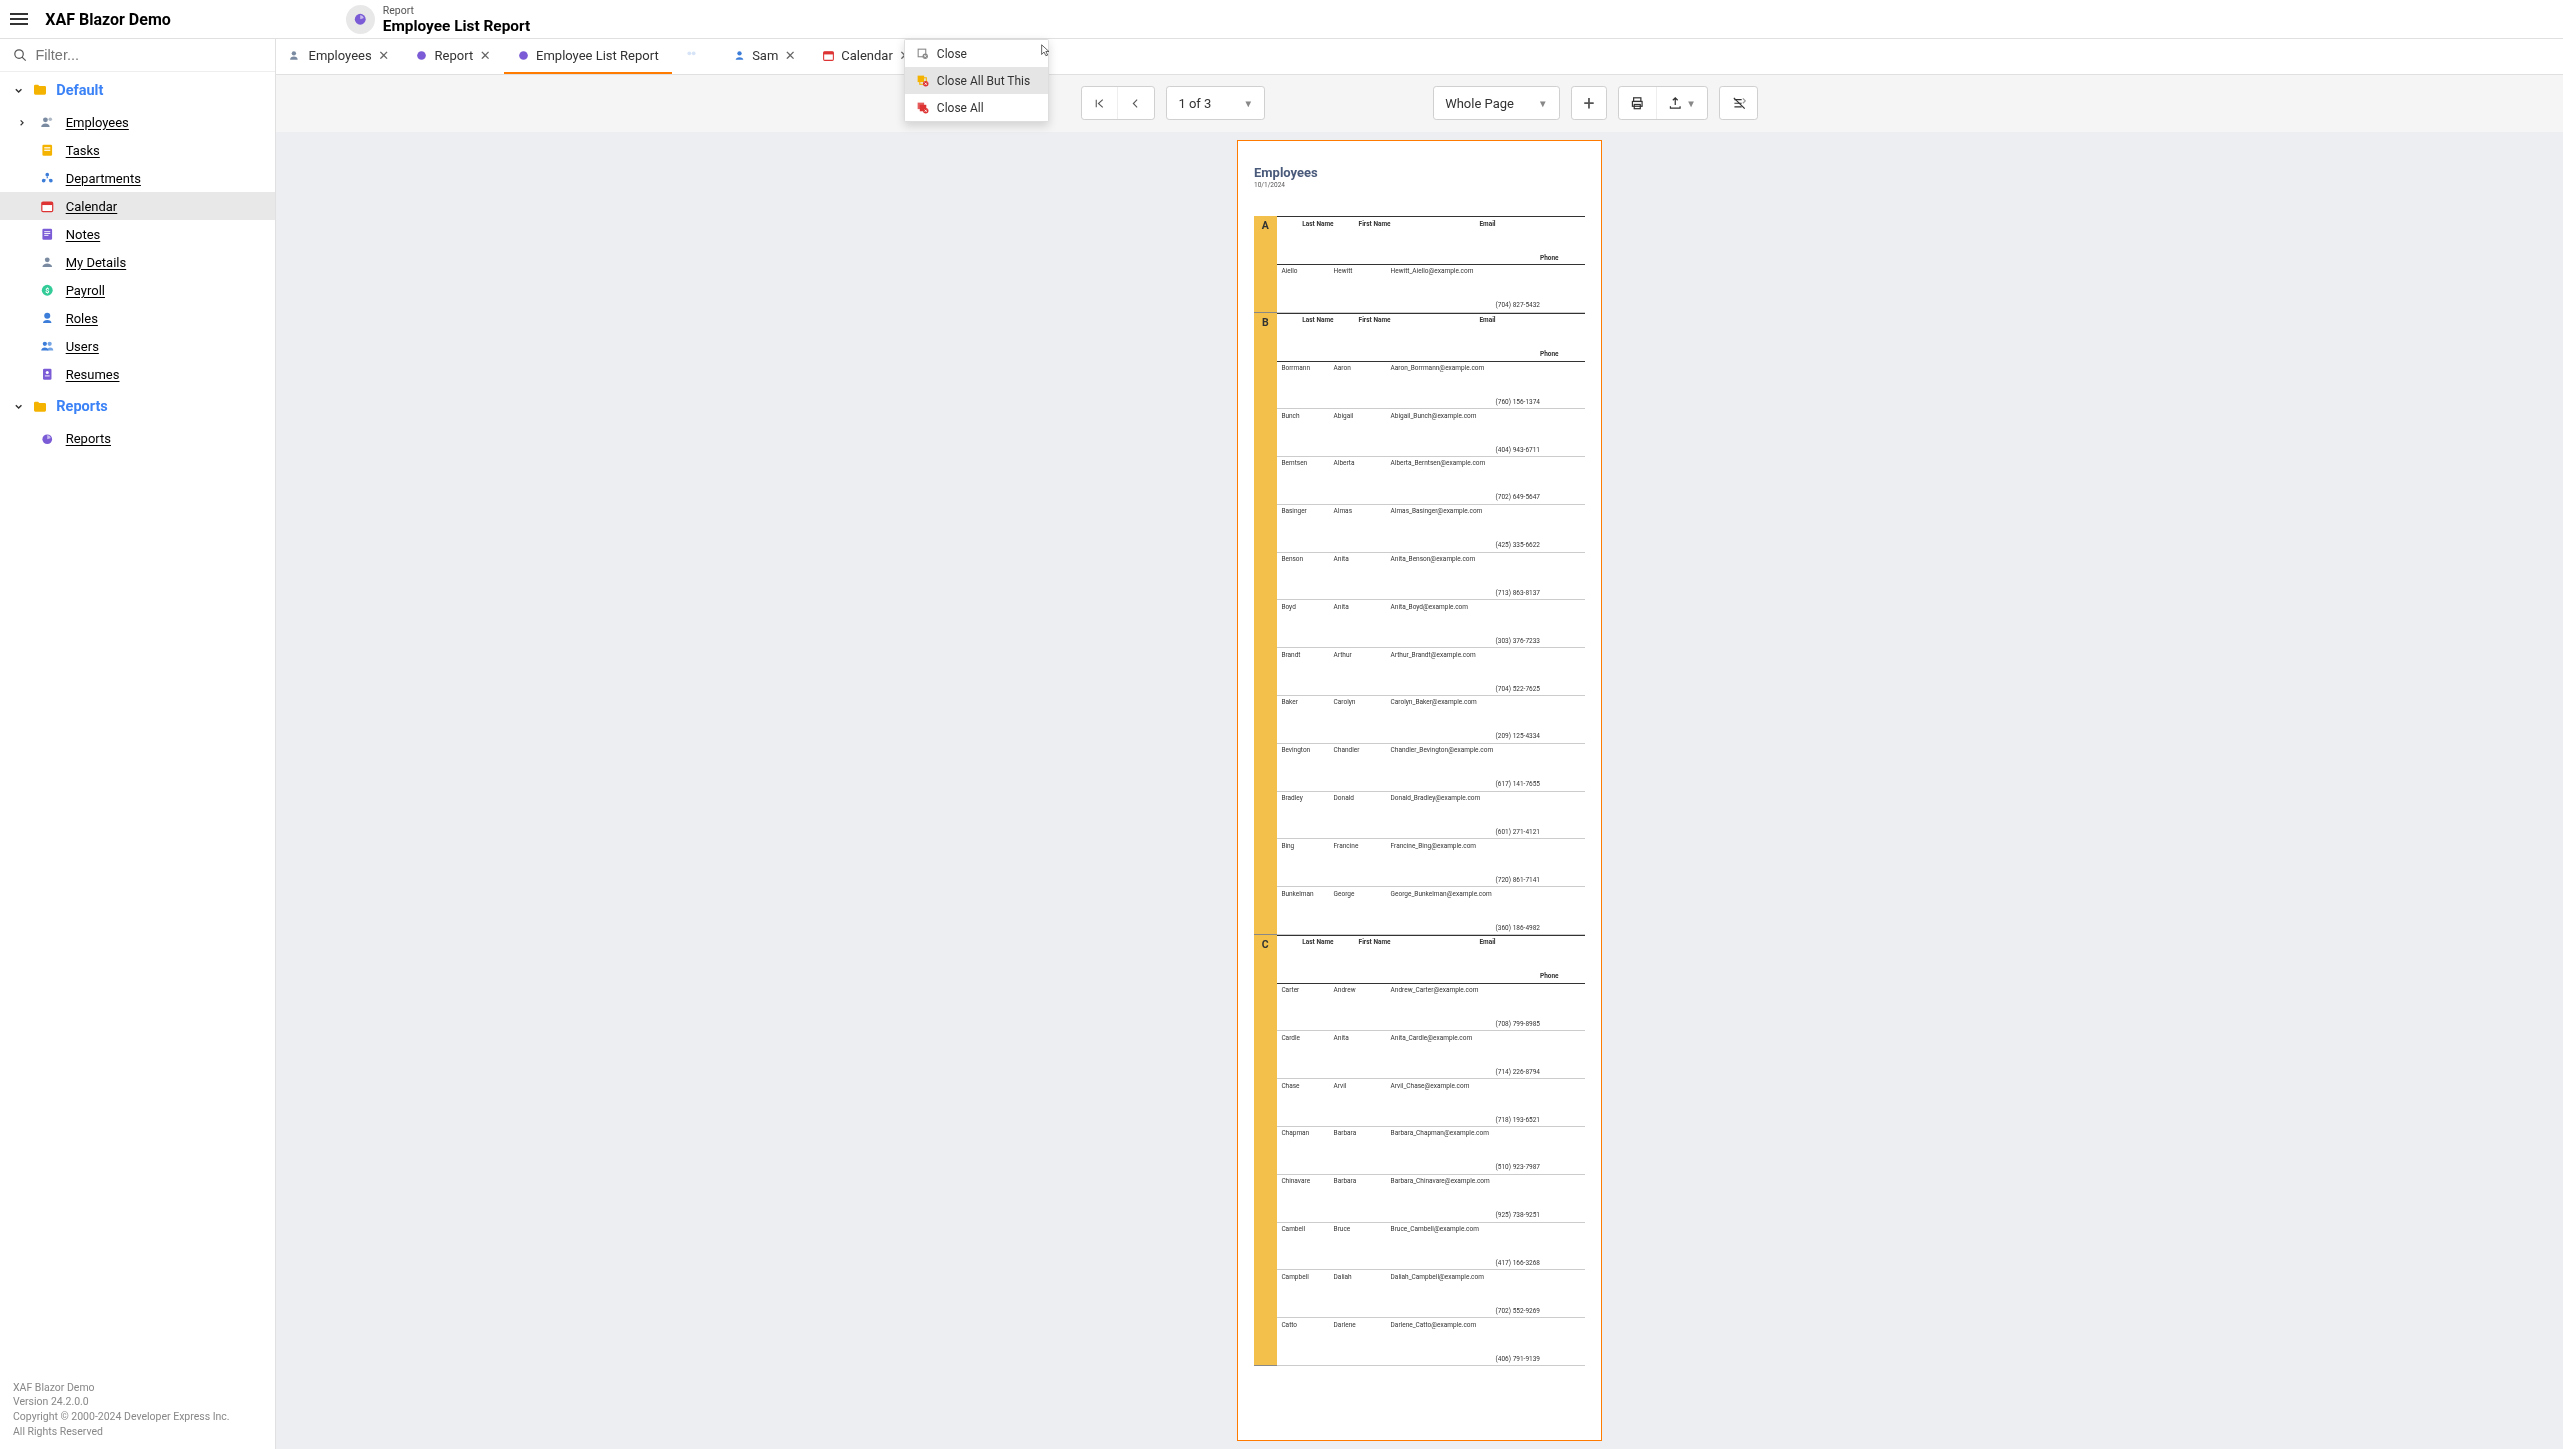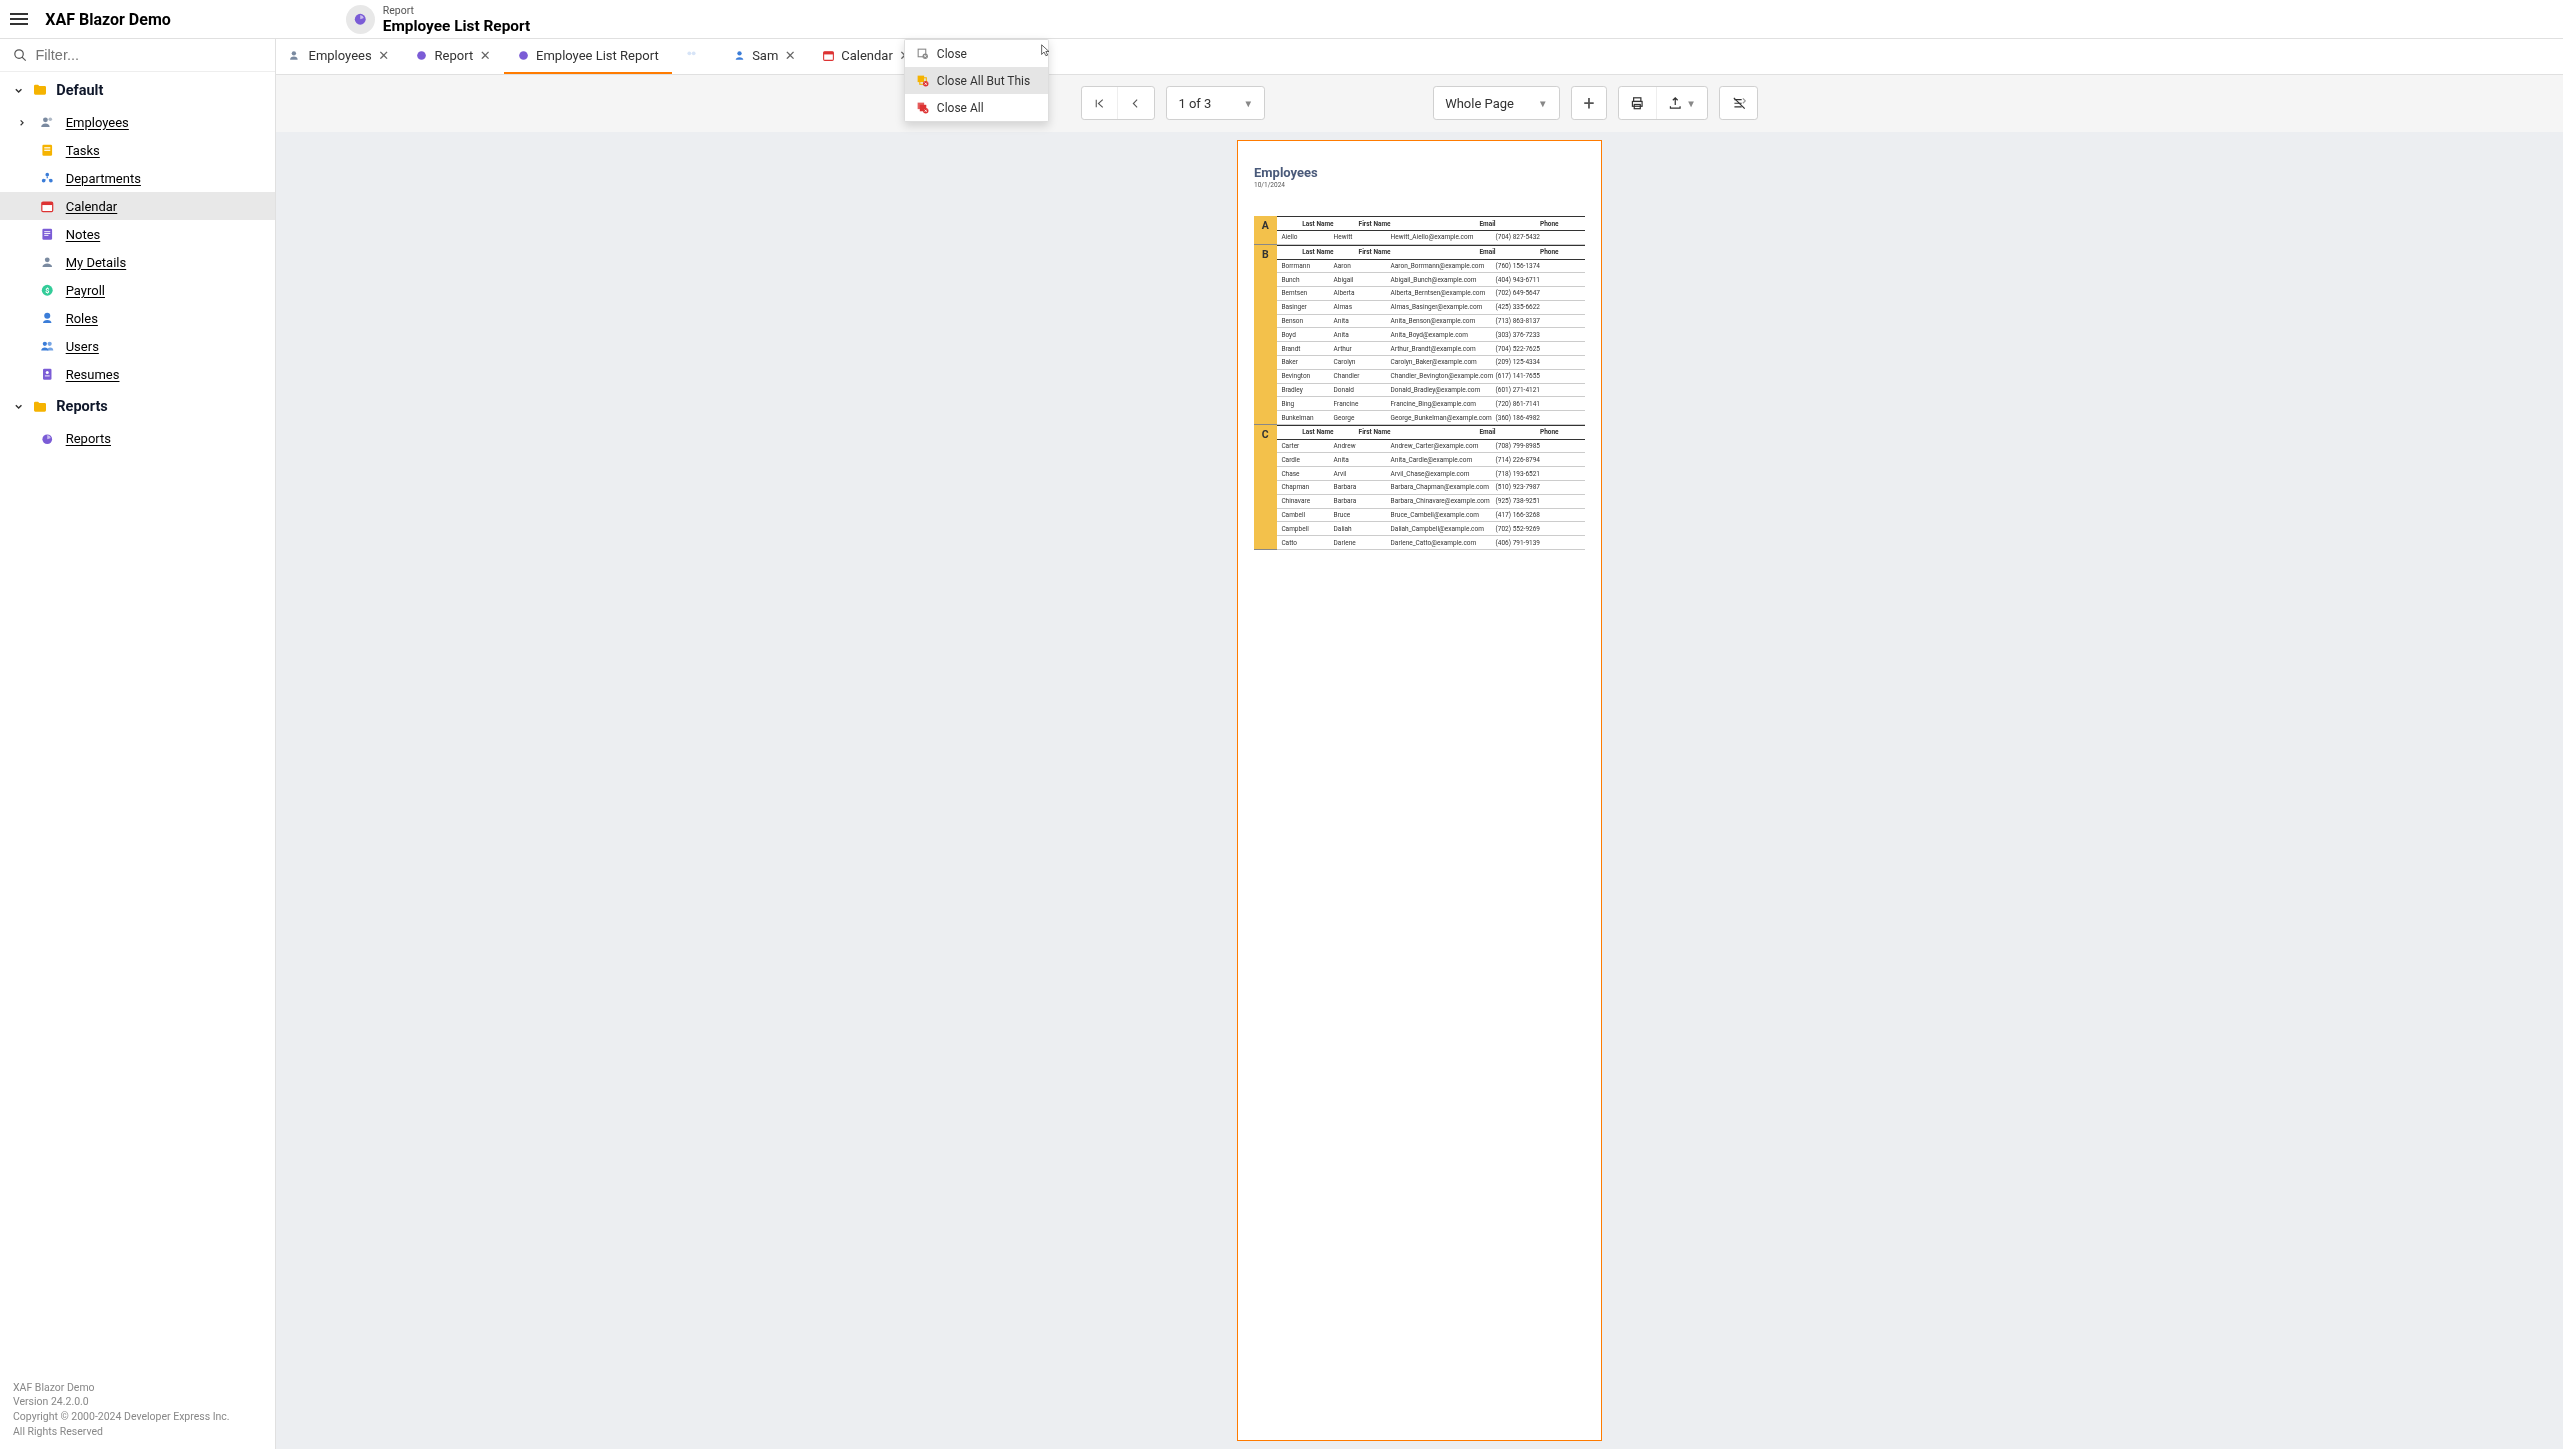--- a/index.html
+++ b/index.html
@@ -18,21 +18,21 @@
 .breadcrumb-text .bc-top { font-size:10.5px; color:#555; }
 .breadcrumb-text .bc-bottom { font-size:15.4px; font-weight:700; color:#000; }
 
 .body-row { display:flex; flex:1; min-height:0; }
 
 
 .sidebar { width: 276px; border-right:0.8px solid #e0e0e0; display:flex; flex-direction:column; background:#fff; }
 .filter-box { display:flex; align-items:center; gap:8px; padding:8px 13px; border-bottom:0.8px solid #eee; }
 .filter-box input { border:none; outline:none; font-size:14.5px; color:#888; width:100%; background:transparent; }
 .search-ic { color:#555; }
-.nav-group-header { display:flex; align-items:center; gap:8px; padding:9.7px 13px; font-size:14.5px; font-weight:700; color:#0f172a; cursor:pointer;}
+.nav-group-header { display:flex; align-items:center; gap:8px; padding:9.7px 13px; font-size:14.5px; font-weight:700; color:#3b82f6; cursor:pointer;}
 .folder-ic { color:#f5b301; }
 .chev { color:#555; }
 .nav-item { display:flex; align-items:center; gap:9.7px; padding:6.5px 13px 6.5px 40px; font-size:13px; color:#000; cursor:pointer; }
 .nav-item.indent1 { padding-left: 40px; }
 .nav-item.selected { background:#e8e8e8; }
 .nav-item .lbl { text-decoration: underline; text-underline-offset: 2.4px; }
 .nav-item .chev-sub { margin-left:-22.6px; margin-right:3.2px; }
 .nav-ic { width:16px; text-align:center; }
 .sidebar-footer { margin-top:auto; padding:9.7px 13px; font-size:10.5px; color:#888; line-height:1.4; }
 
@@ -67,21 +67,21 @@
 .rpt-title { font-size:13px; font-weight:700; color:#4a5a7a; margin-bottom:1.6px;}
 .rpt-date { font-size:6.5px; color:#555; margin-bottom:27px;}
 .rpt-section { display:flex; }
 .letter-col { width:22.6px; background:#f3c14b; display:flex; align-items:flex-start; justify-content:center; padding-top:3.2px; font-size:10.5px; font-weight:700; color:#333; border-bottom:0.8px solid #888;}
 .rows-col { flex:1; }
 .hdr-row { display:flex; font-weight:700; border-top:1.6px solid #333; border-bottom:0.8px solid #333; padding:2.4px 0;text-align:right;}
 .data-row { display:flex; border-bottom:0.8px solid #ccc; padding:2.4px 0;}
 .c-last { width:57px; padding-left:4.8px;}
 .c-first { width:57px;}
 .c-email { width:105px;}
-.c-phone { width:63px;}
+.c-phone { width:63px;margin-top:34px;}
 
 svg { display:block; }
 </style>
 </head>
 <body>
 
 <div class="app">
 
   <div class="top-header">
     <div class="hamburger">

